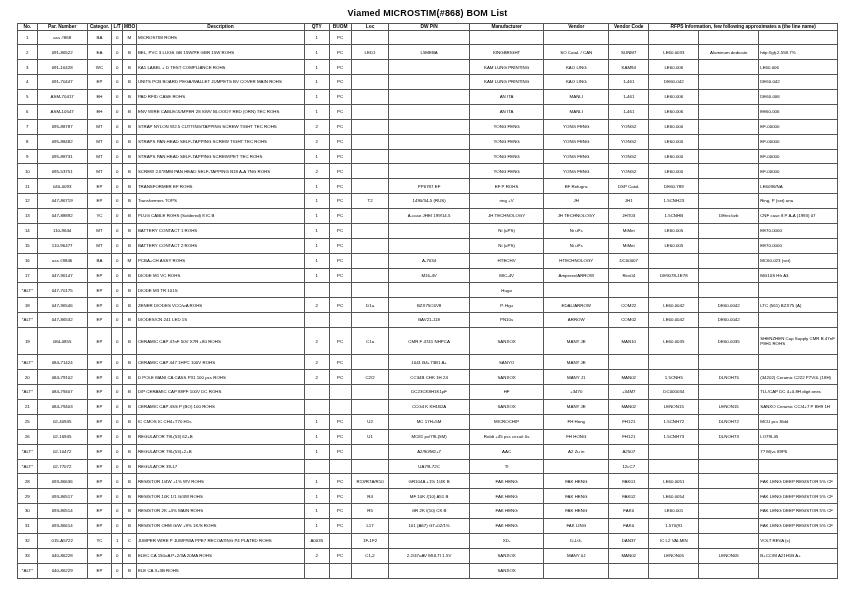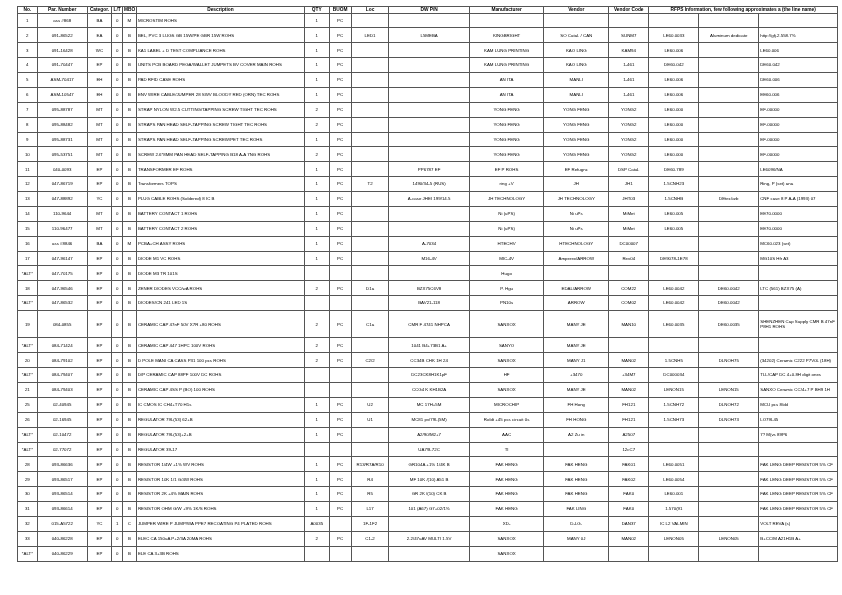--- a/index.html
+++ b/index.html
@@ -33,20 +33,21 @@
   td {
     font-size: 4.4px; line-height: 1.2; text-align: center;
     vertical-align: middle; word-break: break-word;
   }
   td.left { text-align: left; }
 </style>
 </head>
 <body>
 
 <div class="page">
+  <div class="title">Viamed MICROSTIM(#868) BOM List</div>
   <table class="bom">
     <colgroup>
       <col style="width:2.4%">
         <col style="width:6.1%">
         <col style="width:3.0%">
         <col style="width:1.3%">
       <col style="width:1.7%">
         <col style="width:20.5%">
         <col style="width:3.0%">
         <col style="width:2.7%">

